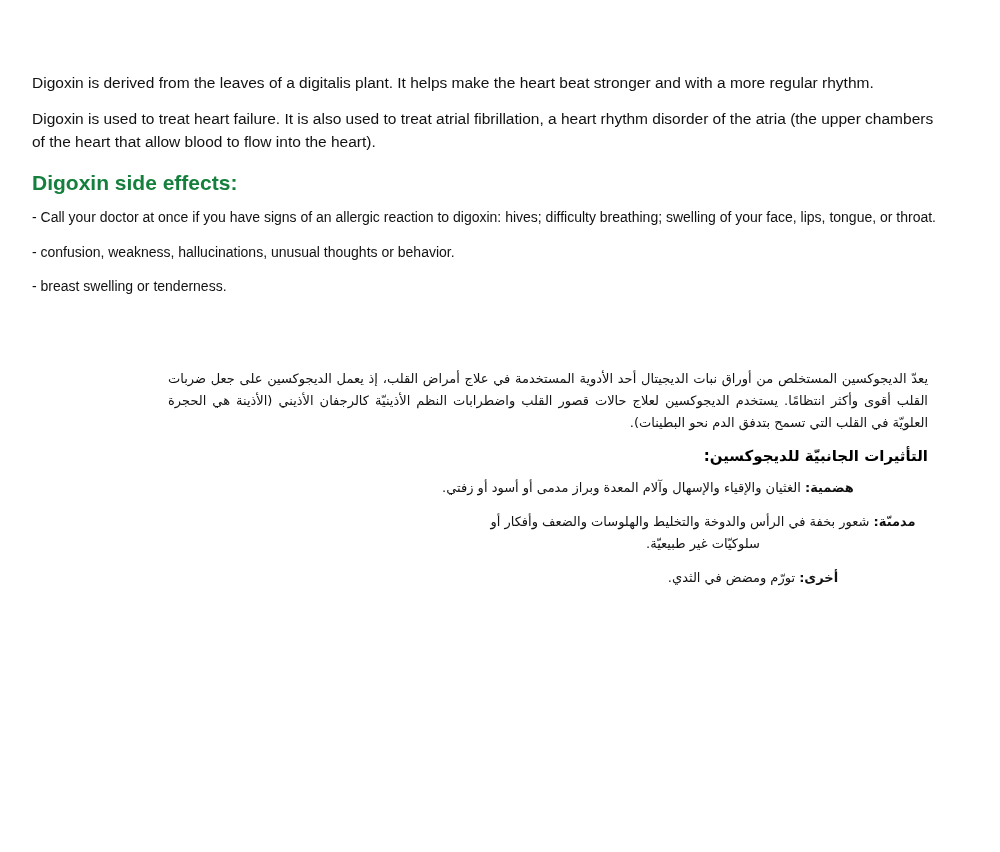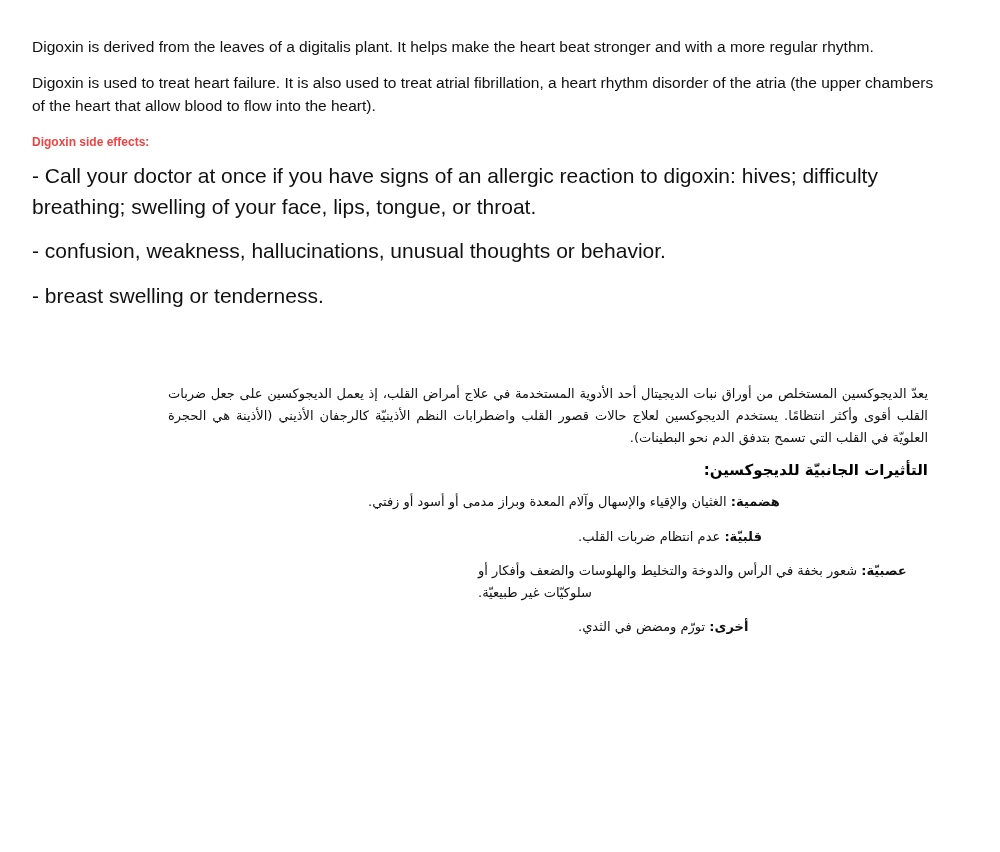--- a/index.html
+++ b/index.html
@@ -11,37 +11,37 @@
     width: 1000px;
     height: 852px;
     font-family: "Liberation Sans", sans-serif;
     color: #000000;
     overflow: hidden;
   }
   .page {
     box-sizing: border-box;
     width: 1000px;
     height: 852px;
-    padding: 36px 60px 0 32px;
+    padding: 72px 60px 0 32px;
   }
   .en-para {
     font-size: 15.5px;
     line-height: 1.45;
     margin: 0 0 14px 0;
     text-align: left;
     color: #111111;
   }
   .en-heading {
-    font-size: 12px;
+    font-size: 21px;
     font-weight: bold;
     margin: 18px 0 12px 0;
-    color: #ef4444;
+    color: #15803d;
   }
   .en-item {
-    font-size: 21px;
+    font-size: 14px;
     line-height: 1.45;
     margin: 0 0 14px 0;
     color: #111111;
   }
   .gap {
     height: 40px;
   }
   .ar-block {
     direction: rtl;
     text-align: right;
@@ -62,21 +62,21 @@
     font-weight: bold;
     margin: 6px 0 12px 0;
     color: #000000;
     text-align: right;
   }
   .ar-item {
     font-size: 13px;
     line-height: 1.7;
     margin: 0 0 12px 0;
     color: #111111;
-    text-align: left;
+    text-align: center;
   }
   .ar-item .lbl {
     font-weight: bold;
   }
   .ar-indent-1 { padding-left: 120px; }
   .ar-indent-2 { padding-left: 250px; }
   .ar-indent-3 { padding-left: 320px; }
   .ar-indent-4 { padding-left: 430px; }
   .ar-indent-5 { padding-left: 530px; }
 </style>
@@ -100,26 +100,23 @@
 
     <p class="ar-para ar-indent-1">يعدّ الديجوكسين المستخلص من أوراق نبات الديجيتال أحد الأدوية المستخدمة في علاج أمراض القلب، إذ يعمل الديجوكسين على جعل ضربات القلب أقوى وأكثر انتظامًا. يستخدم الديجوكسين لعلاج حالات قصور القلب واضطرابات النظم الأذينيّة كالرجفان الأذيني (الأذينة هي الحجرة العلويّة في القلب التي تسمح بتدفق الدم نحو البطينات).</p>
 
     <h3 class="ar-heading">التأثيرات الجانبيّة للديجوكسين:</h3>
 
 
     <p class="ar-item ar-indent-3">
       <span class="lbl">هضمية:</span><span> الغثيان والإقياء والإسهال وآلام المعدة وبراز مدمى أو أسود أو زفتي.</span>
     </p>
 
-    <p class="ar-item ar-indent-5">
-      <span class="lbl">قلبيّة:</span><span> عدم انتظام ضربات القلب.</span>
-    </p>
 
     <p class="ar-item ar-indent-4">
-      <span class="lbl">عصبيّة:</span><span> شعور بخفة في الرأس والدوخة والتخليط والهلوسات والضعف وأفكار أو سلوكيّات غير طبيعيّة.</span>
+      <span class="lbl">مدمىّة:</span><span> شعور بخفة في الرأس والدوخة والتخليط والهلوسات والضعف وأفكار أو سلوكيّات غير طبيعيّة.</span>
     </p>
 
     <p class="ar-item ar-indent-5">
       <span class="lbl">أخرى:</span><span> تورّم ومضض في الثدي.</span>
     </p>
 
   </div>
 
 </div>
 

